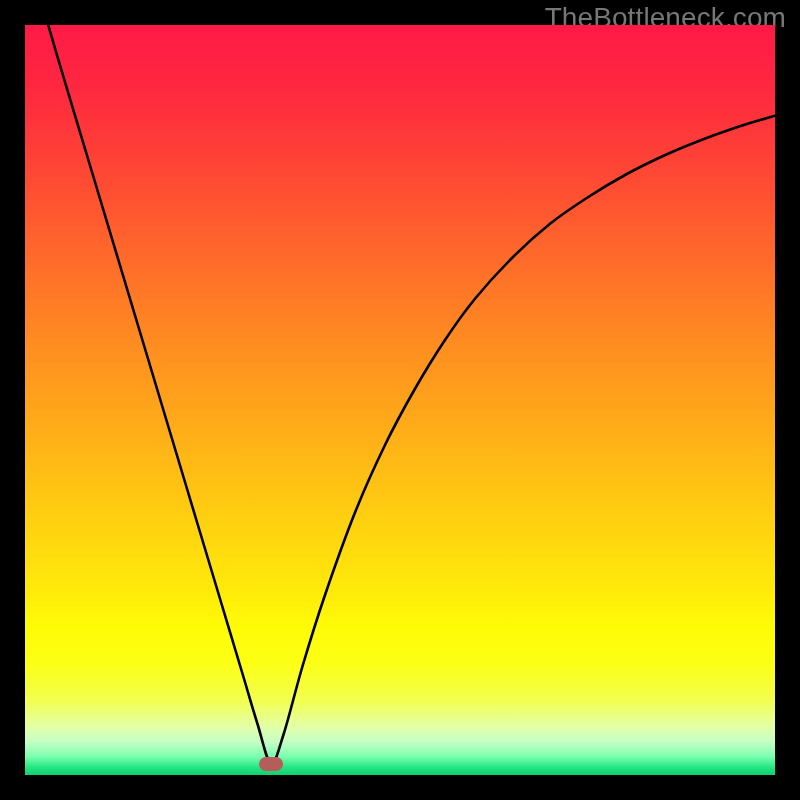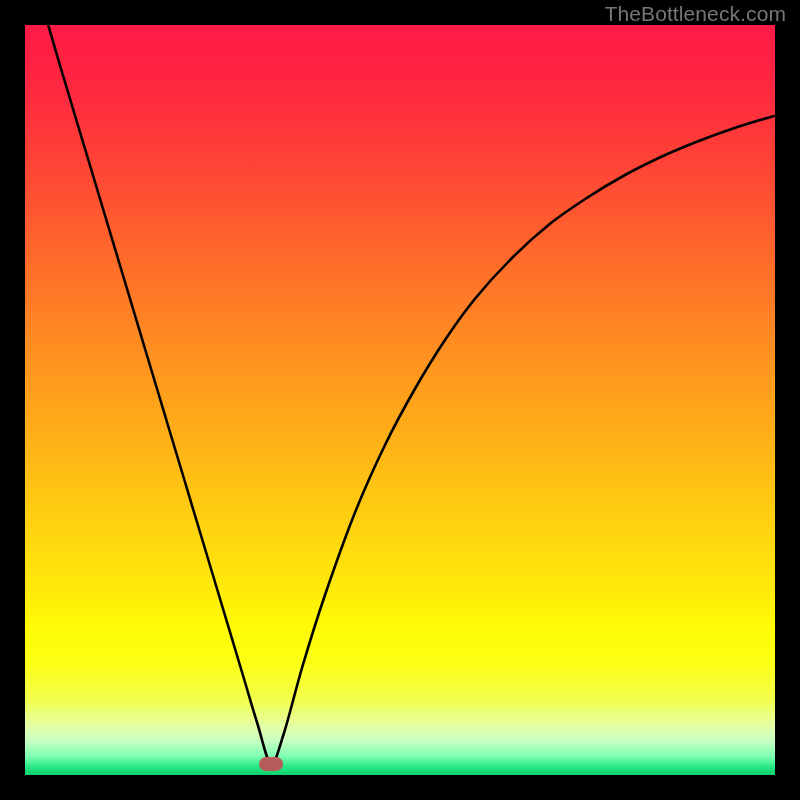--- a/index.html
+++ b/index.html
@@ -29,21 +29,21 @@
   }
   .gradient {
     position: absolute;
     inset: 0;
   }
   .watermark {
     position: absolute;
     top: 2px;
     right: 14px;
     color: #777775;
-    font-size: 21px;
+    font-size: 28px;
     font-weight: 500;
     letter-spacing: 0.1px;
   }
   svg.curve {
     position: absolute;
     inset: 0;
     width: 750px;
     height: 750px;
   }
   .marker {

